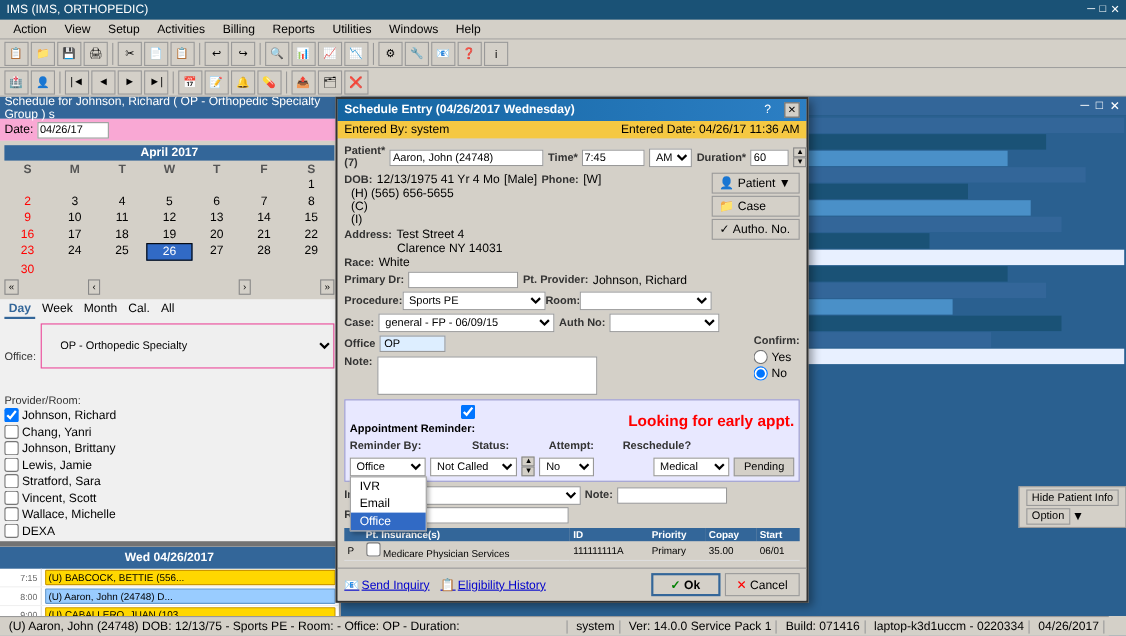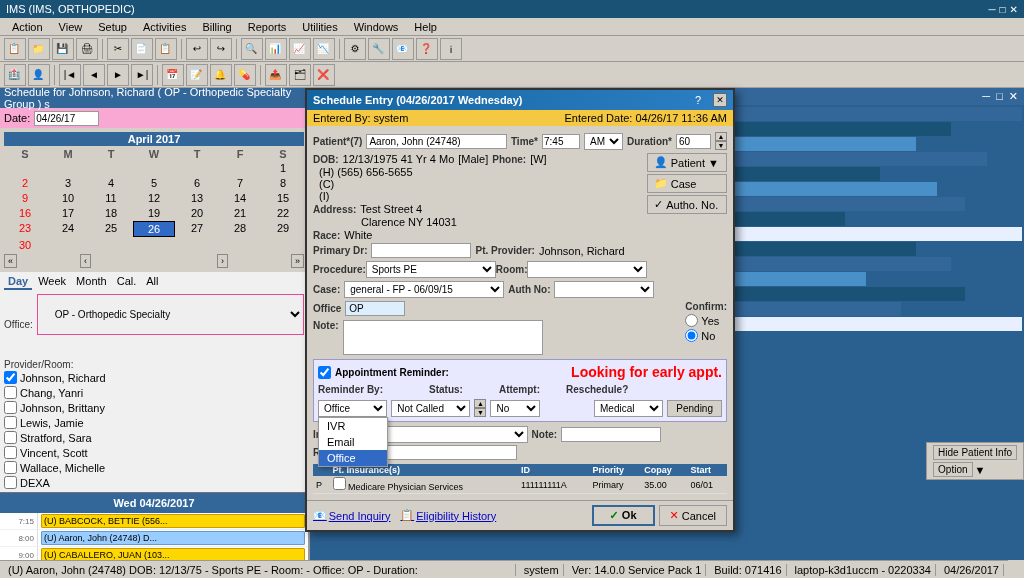--- a/index.html
+++ b/index.html
@@ -59,21 +59,21 @@
     .dialog-controls { display: flex; gap: 4px; align-items: center; }
     .dialog-ctrl-btn { background: #d4d0c8; border: 1px solid #666; width: 14px; height: 14px; display: flex; align-items: center; justify-content: center; cursor: pointer; font-size: 9px; color: black; }
 
     .dialog-header-bar { background: #f5c842; padding: 2px 6px; display: flex; justify-content: space-between; font-size: 10px; }
     .dialog-body { padding: 6px; background: #d4d0c8; }
 
     .form-row { display: flex; align-items: center; margin-bottom: 4px; gap: 4px; }
     .form-label { font-size: 10px; color: #333; white-space: nowrap; }
     .form-input { border: 1px solid #999; background: white; font-size: 10px; padding: 1px 2px; }
     .form-select { border: 1px solid #999; background: white; font-size: 10px; padding: 1px; }
-    .time-input { border: 1px solid #999; background: white; width: 38px; padding: 1px; font-size: 10px; }
+    .time-input { border: 1px solid #999; background: white; width: 57px; padding: 1px; font-size: 10px; }
     .bold-label { font-weight: bold; font-size: 10px; color: #333; }
 
     .blue-field { background: #ddeeff; border: 1px solid #999; padding: 1px 3px; font-size: 10px; }
     .radio-item { display: flex; align-items: center; gap: 3px; font-size: 10px; }
 
     .appt-reminder-section { background: #e8e8ff; border: 1px solid #9999cc; padding: 4px; margin: 4px 0; }
     .reminder-header { display: flex; justify-content: space-between; align-items: center; margin-bottom: 4px; }
     .reminder-title { font-weight: bold; font-size: 10px; }
     .early-appt { color: red; font-weight: bold; font-size: 14px; padding-left: 34px; }
     .reminder-col-label { font-size: 10px; font-weight: bold; color: #333; }
@@ -307,21 +307,21 @@
           <input type="checkbox" style="">
           <span>Wallace, Michelle</span>
         </div>
         <div class="provider-item">
           <input type="checkbox" style="">
           <span>DEXA</span>
         </div>
       </div>
     </div>
 
-    <div class="time-slots" style="overflow-y:auto; flex:1; height:76px; border-top:1px solid #737373;">
+    <div class="time-slots" style="overflow-y:auto; flex:1; height:76px; border-top:5px solid #737373;">
       <div class="week-header">Wed 04/26/2017</div>
       <div class="slot">
         <div class="slot-time">7:15</div>
         <div class="slot-content">
           <div class="appt-entry appt-u">(U) BABCOCK, BETTIE (556...</div>
         </div>
       </div>
       <div class="slot">
         <div class="slot-time">8:00</div>
         <div class="slot-content">
@@ -505,21 +505,21 @@
           </div>
           <div class="radio-item">
             <input type="radio" name="confirm" checked="" style="">
             <span>No</span>
           </div>
         </div>
       </div>
 
       <div class="appt-reminder-section">
         <div class="reminder-header">
-          <div style="display:flex; align-items:center; gap:4px;">
+          <div style="display:flex; align-items:flex-end; gap:4px;flex-direction:column;">
             <input type="checkbox" checked="" style="">
             <span class="reminder-title">Appointment Reminder:</span>
           </div>
           <span class="early-appt">Looking for early appt.</span>
         </div>
         <div style="display:flex; gap:6px; align-items:center; margin-bottom:4px;">
           <span class="reminder-col-label">Reminder By:</span>
           <span style="margin-left:40px;" class="reminder-col-label">Status:</span>
           <span style="margin-left:30px;" class="reminder-col-label">Attempt:</span>
           <span style="margin-left:20px;" class="reminder-col-label">Reschedule?</span>

